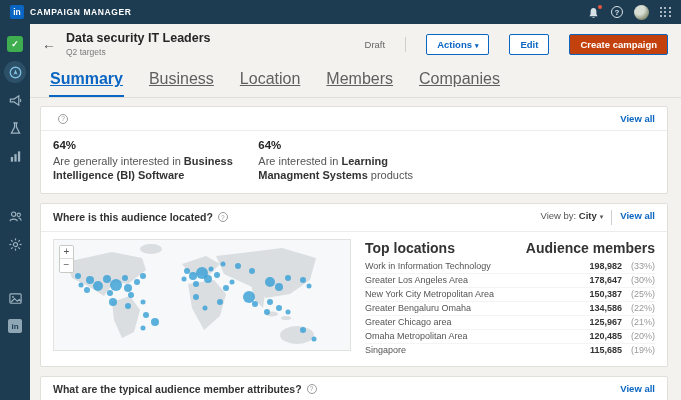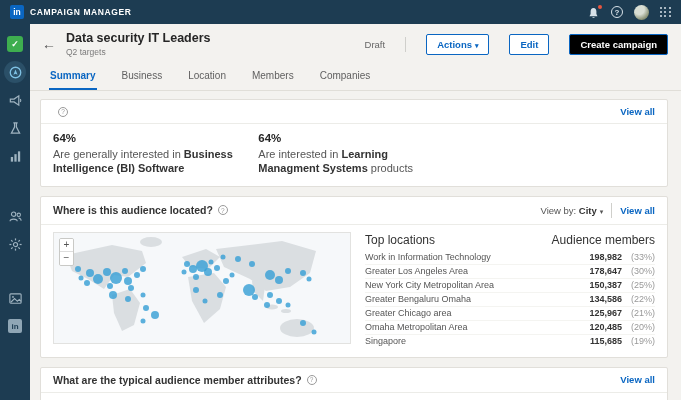--- a/index.html
+++ b/index.html
@@ -39,36 +39,36 @@
   .back-arrow{font-size:14px;color:#555;line-height:1;cursor:pointer;}
   .title-block{line-height:1.2;}
   .page-title{font-size:12.5px;font-weight:bold;color:#262626;}
   .page-subtitle{font-size:8.5px;color:#7a7a7a;margin-top:1px;}
   .header-actions{margin-left:auto;display:flex;align-items:center;gap:20px;}
   .draft{font-size:9.5px;color:#666;}
   .vdiv{width:1px;height:15px;background:#CFCFCB;}
   .btn{font-size:9.5px;font-weight:bold;border-radius:2px;padding:4px 10px;cursor:pointer;
     font-family:"Liberation Sans",sans-serif;}
   .btn-outline{background:#fff;color:#0A66C2;border:1px solid #0A66C2;}
-  .btn-solid{background:#000000;color:#fff;border:1px solid #0A66C2;}
+  .btn-solid{background:#c2410c;color:#fff;border:1px solid #0A66C2;}
   .caret{font-size:7px;margin-left:3px;}
 
   
   .tabs{display:flex;gap:24px;padding:4px 0 0 19px;border-bottom:1px solid #E0DED8;}
-  .tab{font-size:10px;color:#5f5f5f;padding:4px 1px 7px;cursor:pointer;border-bottom:2px solid transparent;}
+  .tab{font-size:16px;color:#5f5f5f;padding:4px 1px 7px;cursor:pointer;border-bottom:2px solid transparent;text-decoration:underline;}
   .tab.active{color:#0A66C2;font-weight:bold;border-bottom-color:#0A66C2;}
 
   
   .content{flex:1;padding:8px 13px 0 10px;display:flex;flex-direction:column;gap:9px;overflow:hidden;}
   .card{background:#fff;border:1px solid #E1DFDA;border-radius:2px;}
   .card-head{display:flex;align-items:center;padding:6px 12px;border-bottom:1px solid #ECECE8;}
   .card-title{font-size:10.5px;font-weight:bold;color:#333;}
   .info-circle{width:10px;height:10px;border:1px solid #9a9a9a;border-radius:50%;color:#9a9a9a;font-size:6.5px;
     display:inline-flex;align-items:center;justify-content:center;margin-left:5px;}
-  .head-right{margin-left:auto;display:flex;align-items:center;gap:8px;}
+  .head-right{margin-left:auto;display:flex;align-items:flex-start;gap:8px;}
   .view-all{font-size:9.5px;font-weight:bold;color:#0A66C2;cursor:pointer;}
   .view-by{font-size:9.5px;color:#555;cursor:pointer;}
   .view-by b{color:#333;font-weight:bold;}
 
   .stats-row{display:grid;grid-template-columns:1fr 1fr 1fr;column-gap:14px;row-gap:12px;padding:8px 12px 10px;}
   .pct{font-size:11.5px;font-weight:bold;color:#262626;}
   .stat-desc{font-size:11px;color:#555;margin-top:3px;line-height:1.3;}
   .stat-desc b{color:#333;}
 
   
@@ -76,21 +76,21 @@
   .map{width:298px;height:112px;position:relative;background:#F6F8FA;border:1px solid #E2E2E0;overflow:hidden;flex-shrink:0;}
   .map svg{position:absolute;inset:0;}
   .bubble{position:absolute;border-radius:50%;background:rgba(56,160,214,.82);transform:translate(-50%,-50%);}
   .zoom-ctrl{position:absolute;top:5px;left:5px;z-index:3;display:flex;flex-direction:column;
     border:1px solid #C9C9C6;border-radius:2px;overflow:hidden;}
   .zoom-btn{width:13px;height:13px;background:#fff;font-size:10px;color:#555;display:flex;align-items:center;
     justify-content:center;cursor:pointer;line-height:1;}
   .zoom-btn:first-child{border-bottom:1px solid #DDD;}
 
   .loc-table{flex:1;min-width:0;}
-  .t-head{display:flex;justify-content:space-between;font-size:12px;font-weight:normal;color:#333;padding:1px 0 4px;text-align:center;}
+  .t-head{display:flex;justify-content:space-between;font-size:14px;font-weight:bold;color:#333;padding:1px 0 4px;text-align:center;}
   .t-row{display:flex;align-items:center;font-size:9px;padding:1.5px 0;border-top:1px solid #F4F4F1;}
   .t-loc{flex:1;color:#555;white-space:nowrap;overflow:hidden;}
   .t-num{font-weight:bold;color:#333;text-align:right;}
   .t-pct{color:#999;width:33px;text-align:right;}
 </style>
 </head>
 <body>
 
 <div class="topnav">
   <div class="li-logo">in</div>

